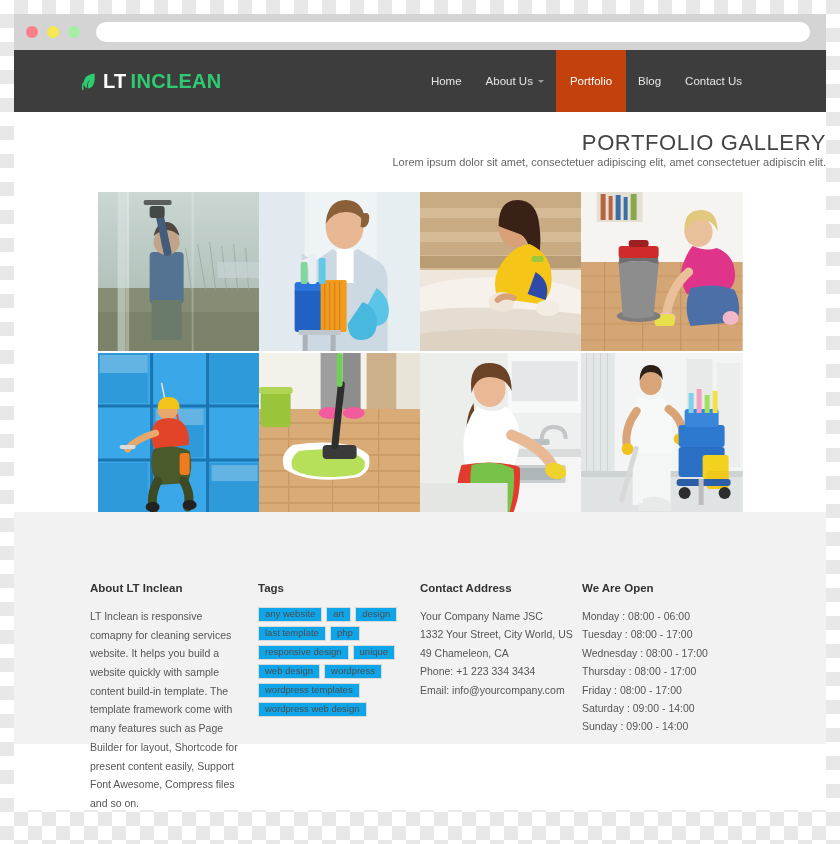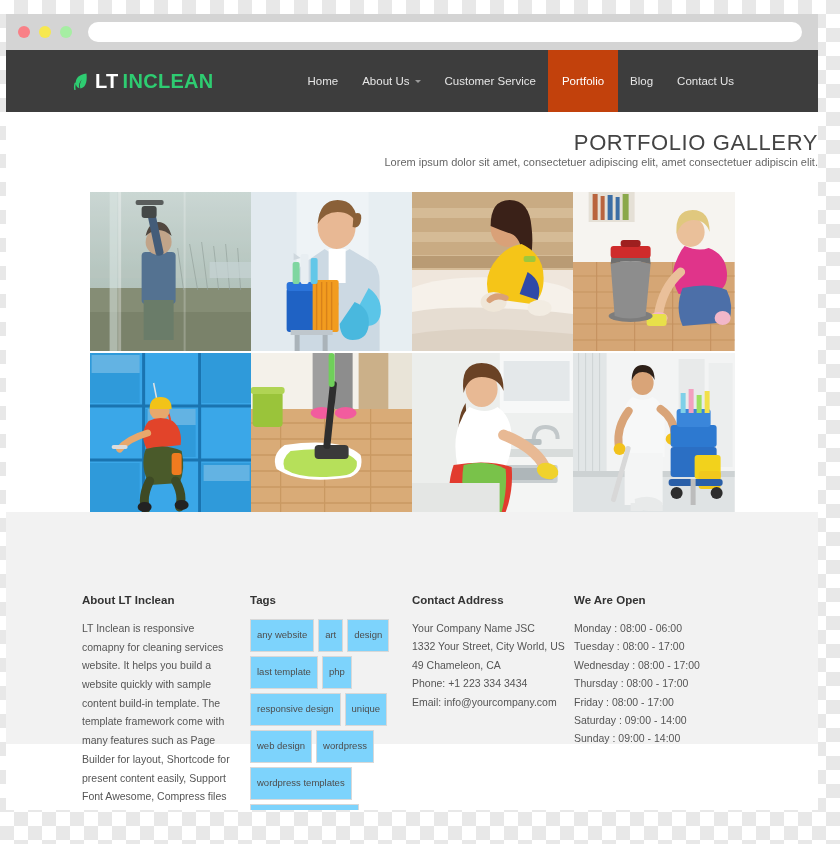--- a/index.html
+++ b/index.html
@@ -17,21 +17,21 @@
     background-image:
       linear-gradient(45deg, #e8e8e8 25%, transparent 25%, transparent 75%, #e8e8e8 75%),
       linear-gradient(45deg, #e8e8e8 25%, transparent 25%, transparent 75%, #e8e8e8 75%);
     background-size: 28px 28px;
     background-position: 0 0, 14px 14px;
   }
 
   
   #browser-window {
     position: absolute;
-    left: 6px;
+    left: 14px;
     top: 14px;
     width: 812px;
     height: 796px;
     background: #ffffff;
     overflow: hidden;
   }
 
   #browser-chrome {
     height: 36px;
     background: #d4d4d4;
@@ -154,21 +154,21 @@
   .tile svg { display: block; width: 100%; height: 100%; }
 
   
   #footer {
     background: #f2f2f2;
     padding: 66px 0 0 0;
     height: 232px;
   }
   #footer-inner {
     width: 660px;
-    margin: 16px auto;
+    margin: 4px auto;
     display: grid;
     grid-template-columns: 168px 162px 162px 168px;
   }
   .foot-title {
     font-size: 11.5px;
     font-weight: bold;
     color: #333333;
     margin-bottom: 13px;
   }
   .foot-text {
@@ -180,23 +180,23 @@
   .foot-line { font-size: 10.5px; color: #555555; line-height: 1.75; }
 
   #tag-cloud {
     display: flex;
     flex-wrap: wrap;
     gap: 4px;
     padding-right: 12px;
   }
   .tag {
     display: inline-block;
-    background: #7dd3fc;
+    background: #0ea5e9;
     border: 1px solid #d8d8d8;
-    padding: 10px 6px;
+    padding: 1px 6px;
     font-size: 9.5px;
     color: #4d4d4d;
     cursor: pointer;
     white-space: nowrap;
     line-height: 1.15;
   }
 </style>
 </head>
 <body>
 
@@ -224,23 +224,20 @@
       <span id="logo-inclean">INCLEAN</span>
     </div>
 
     <nav id="main-nav">
       <a class="nav-item" href="#">
         <span>Home</span>
       </a>
       <a class="nav-item" href="#">
         <span>About Us</span>
         <span class="caret"></span>
-      </a>
-      <a class="nav-item" href="#">
-        <span>Customer Service</span>
       </a>
       <a class="nav-item active" href="#">
         <span>Portfolio</span>
       </a>
       <a class="nav-item" href="#">
         <span>Blog</span>
       </a>
       <a class="nav-item" href="#">
         <span>Contact Us</span>
       </a>

